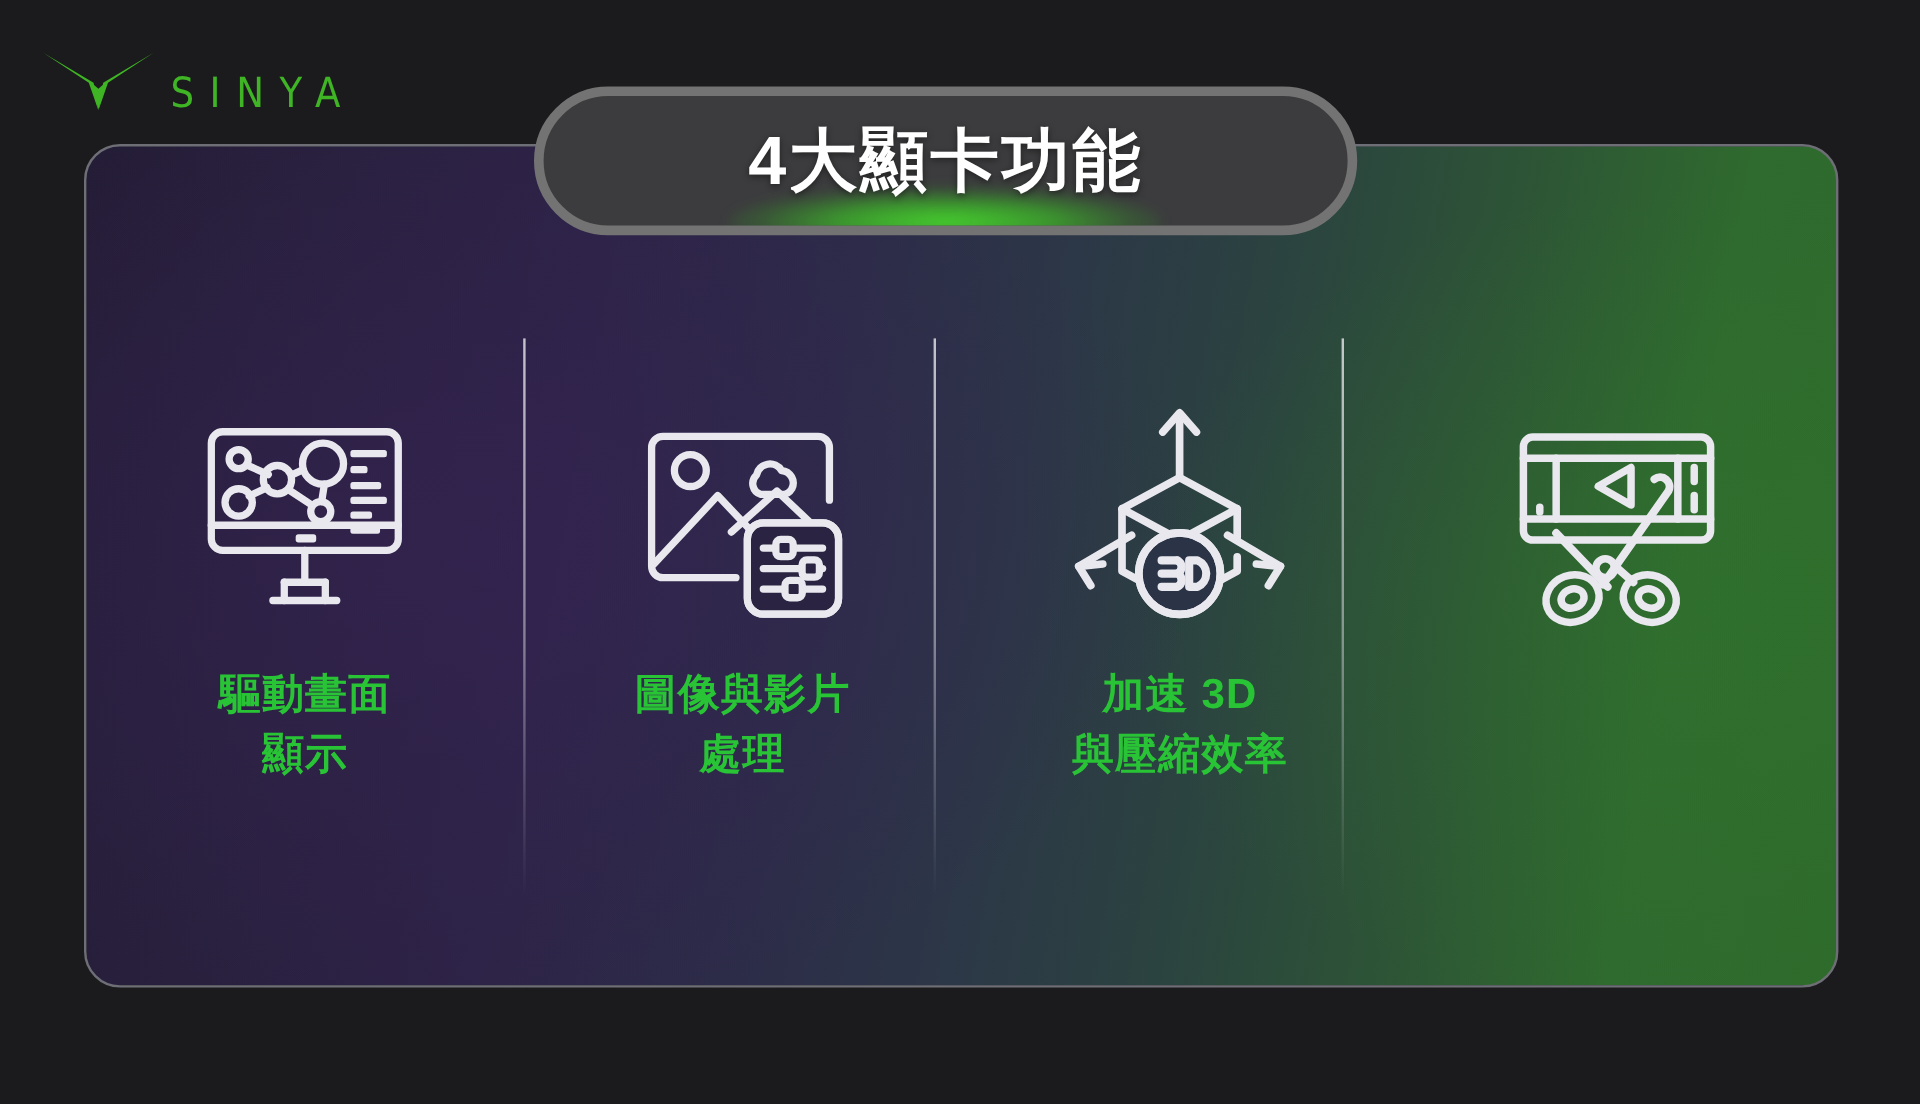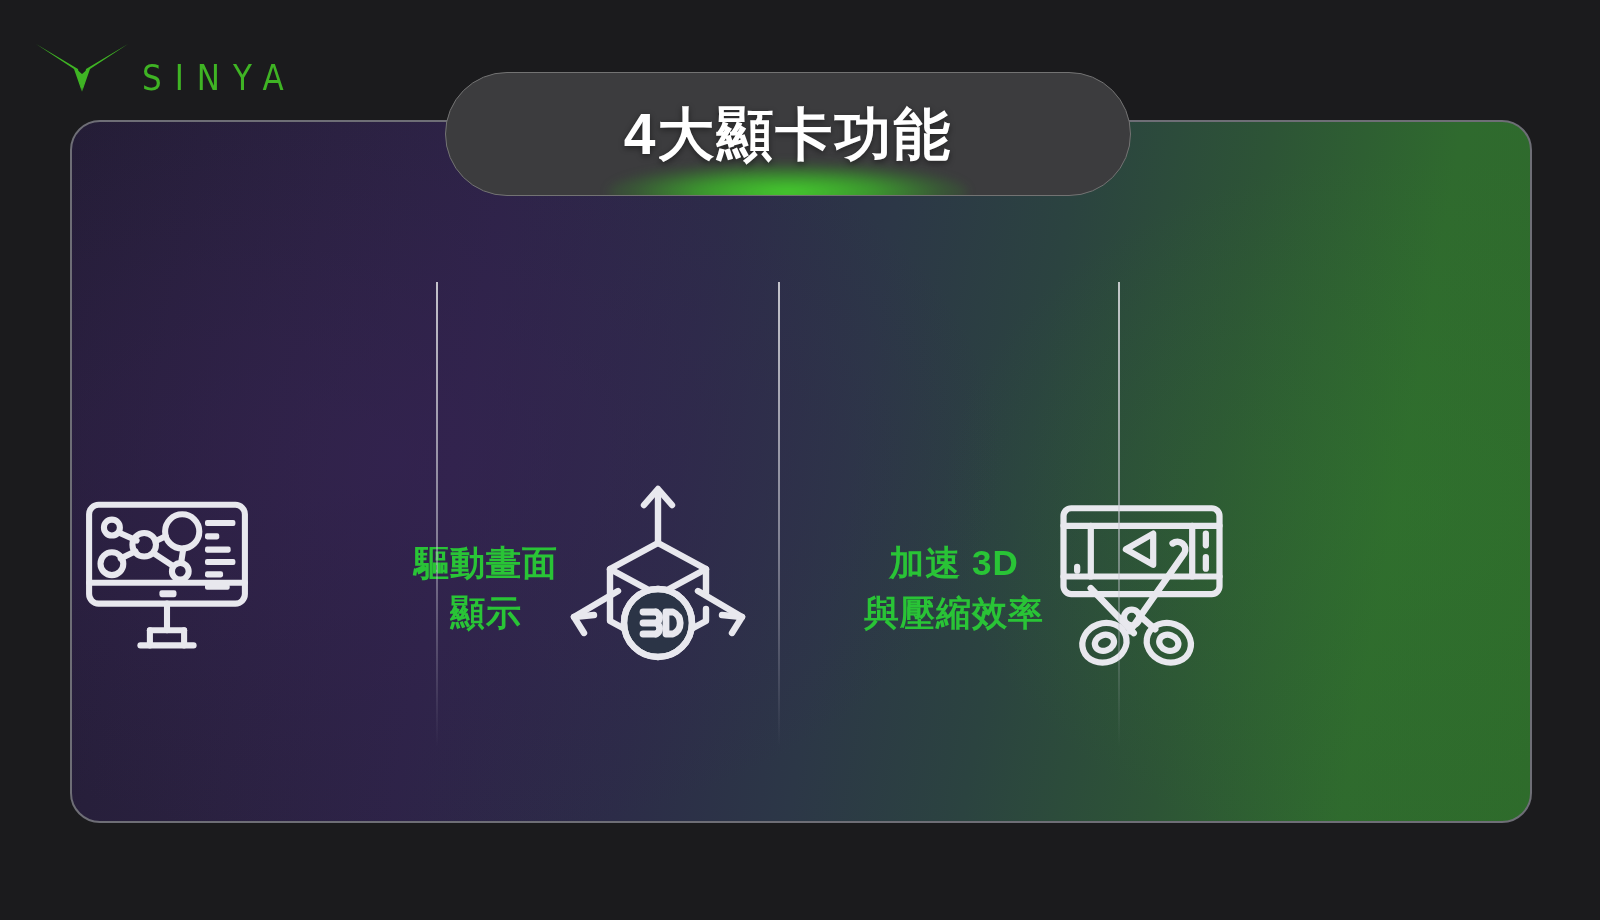--- a/index.html
+++ b/index.html
@@ -74,21 +74,21 @@
 
   
   #title-pill {
     position: absolute;
     left: 445px;
     top: 72px;
     width: 686px;
     height: 124px;
     border-radius: 62px;
     background: #3c3c3e;
-    border: 1px solid #737373;
+    border: 8px solid #737373;
     display: flex;
     align-items: center;
     justify-content: center;
     overflow: hidden;
     z-index: 6;
   }
   #title-text {
     color: #ffffff;
     font-size: 57px;
     font-weight: bold;
@@ -123,25 +123,24 @@
     top: 0;
     width: 100%;
     height: 100%;
     display: flex;
     z-index: 3;
   }
   .col {
     position: relative;
     flex: 1 1 25%;
     display: flex;
-    flex-direction: row;
+    flex-direction: column;
     align-items: center;
-    justify-content: space-between;
+    justify-content: flex-start;
     padding-top: 210px;
-    gap: 28px;
   }
   .divider {
     position: absolute;
     top: 160px;
     width: 2px;
     height: 465px;
     background: linear-gradient(to bottom,
         rgba(222,222,226,0.85) 0%,
         rgba(200,200,210,0.55) 55%,
         rgba(160,160,175,0.10) 93%,
@@ -222,20 +221,41 @@
               <rect x="70" y="40.5" width="16" height="3.2" rx="1.1"></rect>
               <rect x="70" y="47" width="9.5" height="3.2" rx="1.1"></rect>
               <rect x="70" y="53.5" width="13" height="3.2" rx="1.1"></rect>
             </g>
           </svg>
         </div>
         <div class="label">驅動畫面
 顯示</div>
       </div>
 
+      <div class="col">
+        <div class="icon-wrap">
+          <svg class="ico" width="190" height="190" viewBox="0 0 100 100" fill="none" stroke="#e8e8ee" stroke-width="3.2" stroke-linecap="round" stroke-linejoin="round">
+            <path d="M88 42 V19 a5 5 0 0 0 -5 -5 H15 a5 5 0 0 0 -5 5 V71 a5 5 0 0 0 5 5 H47"></path>
+            <circle cx="27" cy="29" r="7"></circle>
+            <path d="M56 31 a6 6 0 0 1 11 -2 a5.5 5.5 0 0 1 4.5 8 a5 5 0 0 1 -4.5 2.5 H58 a5 5 0 0 1 -2 -8.5 Z"></path>
+            <path d="M11 70 L39 40 L58 60"></path>
+            <path d="M45 56 L65 38 L84 56"></path>
+            <rect x="52" y="52" width="40" height="40" rx="7" fill="#2a2442"></rect>
+            <rect x="52" y="52" width="40" height="40" rx="7"></rect>
+            <path d="M59 63 H85"></path>
+            <path d="M59 72 H85"></path>
+            <path d="M59 81 H85"></path>
+            <rect x="64.5" y="59.2" width="7.6" height="7.6" rx="2.1" fill="#2a2442"></rect>
+            <rect x="76" y="68.2" width="7.6" height="7.6" rx="2.1" fill="#2a2442"></rect>
+            <rect x="68.5" y="77.2" width="7.6" height="7.6" rx="2.1" fill="#2a2442"></rect>
+          </svg>
+        </div>
+        <div class="label">圖像與影片
+處理</div>
+      </div>
 
       <div class="col">
         <div class="icon-wrap">
           <svg class="ico" width="200" height="200" viewBox="0 0 100 100" fill="none" stroke="#e8e8ee" stroke-width="3.2" stroke-linecap="round" stroke-linejoin="round">
             <path d="M50 33 V7"></path>
             <path d="M43 14 L50 6 L57 14"></path>
             <path d="M30 57 L8 70"></path>
             <path d="M8 70 L18 69 M8 70 L13 78"></path>
             <path d="M70 57 L92 70"></path>
             <path d="M92 70 L82 69 M92 70 L87 78"></path>

